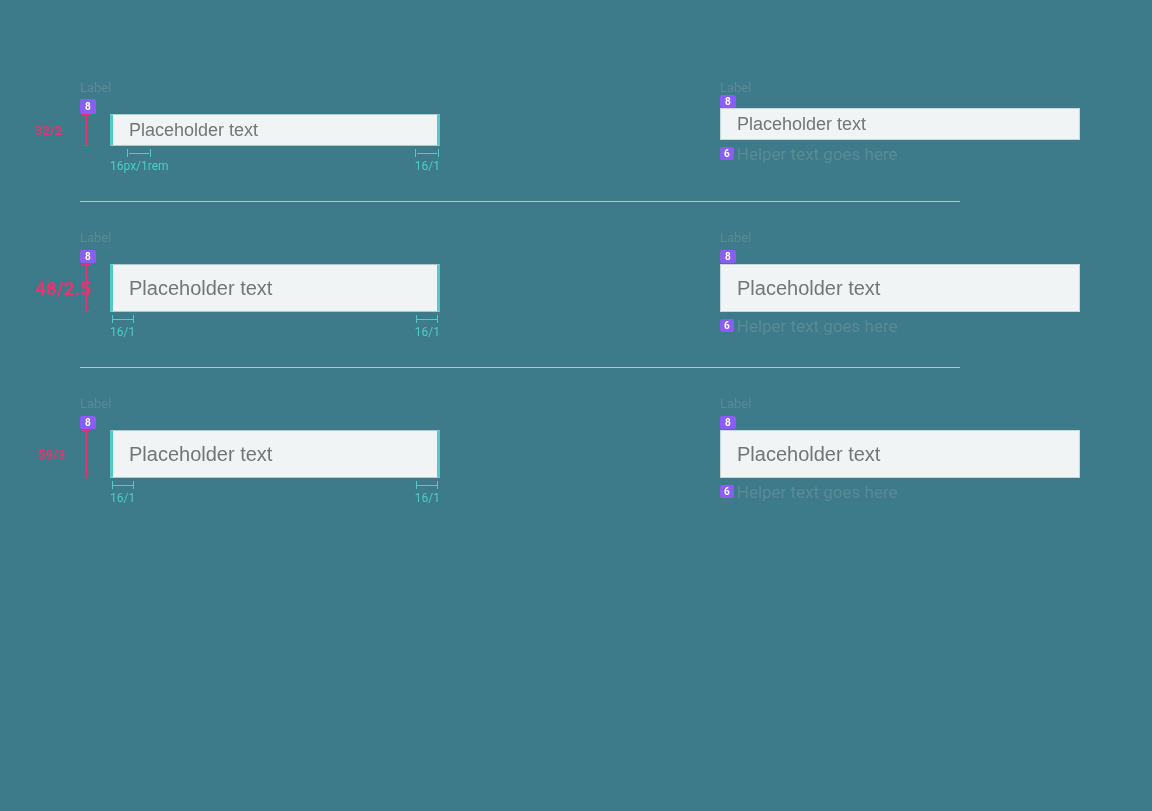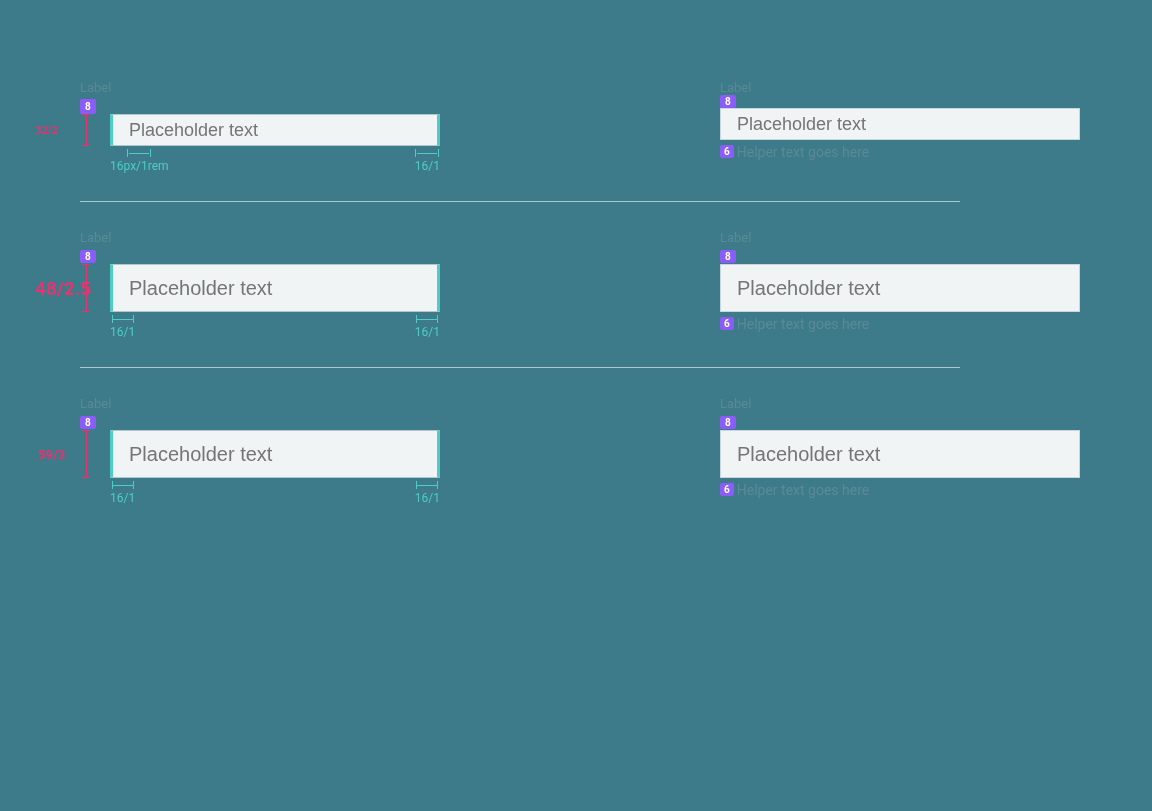--- a/index.html
+++ b/index.html
@@ -95,21 +95,21 @@
     }
 
     
     .input-h48b {
       height: 48px;
       font-size: 20px;
     }
 
     
     .helper-text {
-      font-size: 14px;
+      font-size: 17px;
       color: #5a8a95;
       margin-top: 2px;
       display: block;
     }
   </style>
 </head>
 <body>
 
 <div class="page-container">
 
@@ -126,21 +126,21 @@
       </div>
       
       <div style="position:relative; margin-left:30px;">
 
         <div style="position:absolute; left:-28px; top:0; height:32px; display:flex; flex-direction:column; align-items:center; justify-content:space-between;">
           <div style="width:8px; height:1px; background:#e8336e;"></div>
           <div style="width:1px; flex:1; background:#e8336e;"></div>
           <div style="width:8px; height:1px; background:#e8336e;"></div>
         </div>
 
-        <div style="position:absolute; left:-75px; top:50%; transform:translateY(-50%); color:#e8336e; font-size:13px; font-weight:700;font-family:Liberation Serif, serif;">32/2</div>
+        <div style="position:absolute; left:-75px; top:50%; transform:translateY(-50%); color:#e8336e; font-size:13px; font-weight:700;">32/2</div>
 
         <input class="input-field input-annotated input-h32" readonly="" style="width: 330px;" placeholder="Placeholder text">
       </div>
       
       <div style="display:flex; justify-content:space-between; margin-left:30px; margin-top:3px; width:330px;">
         <div style="display:flex; flex-direction:column; align-items:center;">
           <div style="display:flex; align-items:center; gap:1px;">
             <div style="width:1px; height:8px; background:#4ecdc4;"></div>
             <div style="width:20px; height:1px; background:#4ecdc4;"></div>
             <div style="width:1px; height:8px; background:#4ecdc4;"></div>

